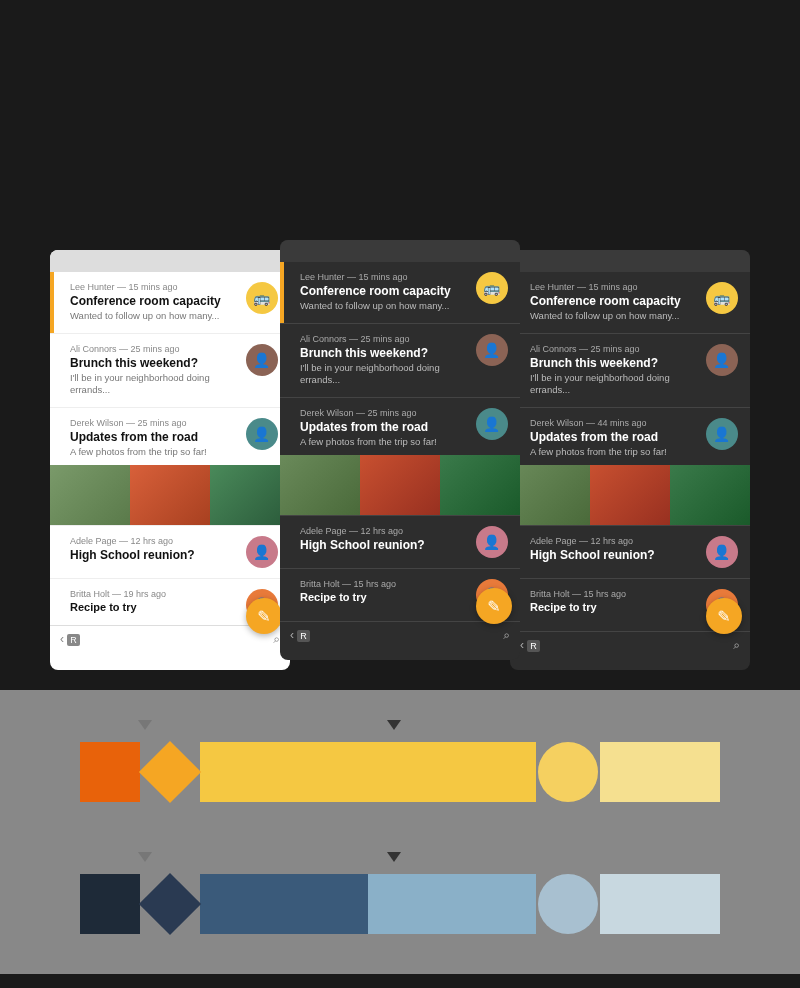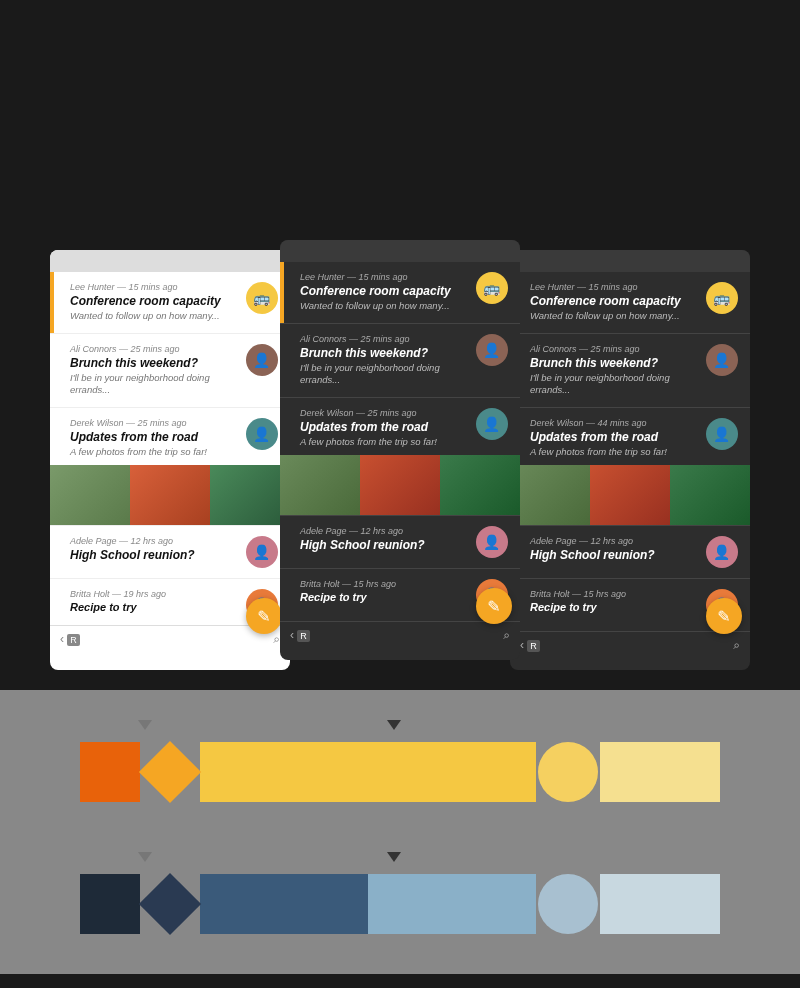--- a/index.html
+++ b/index.html
@@ -90,21 +90,20 @@
       position: absolute;
       left: 0;
       top: 0;
       bottom: 0;
       background: #f5a623;
     }
 
     .msg-content {
       flex: 1;
       padding-left: 8px;
-      font-style: italic;
     }
 
     .msg-meta {
       font-size: 9px;
       color: #999;
       margin-bottom: 2px;
     }
 
     .phone-left .msg-meta {
       color: #888;

